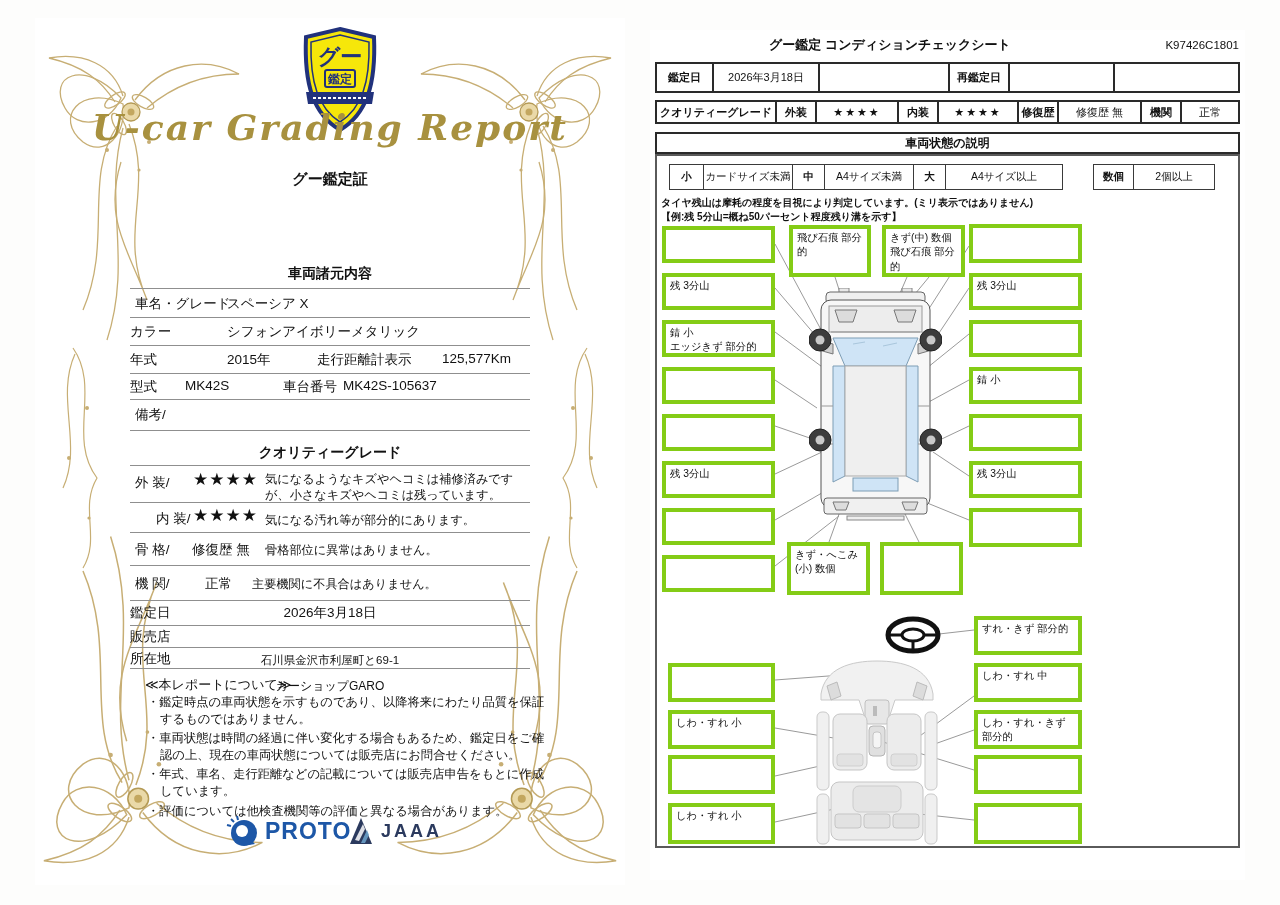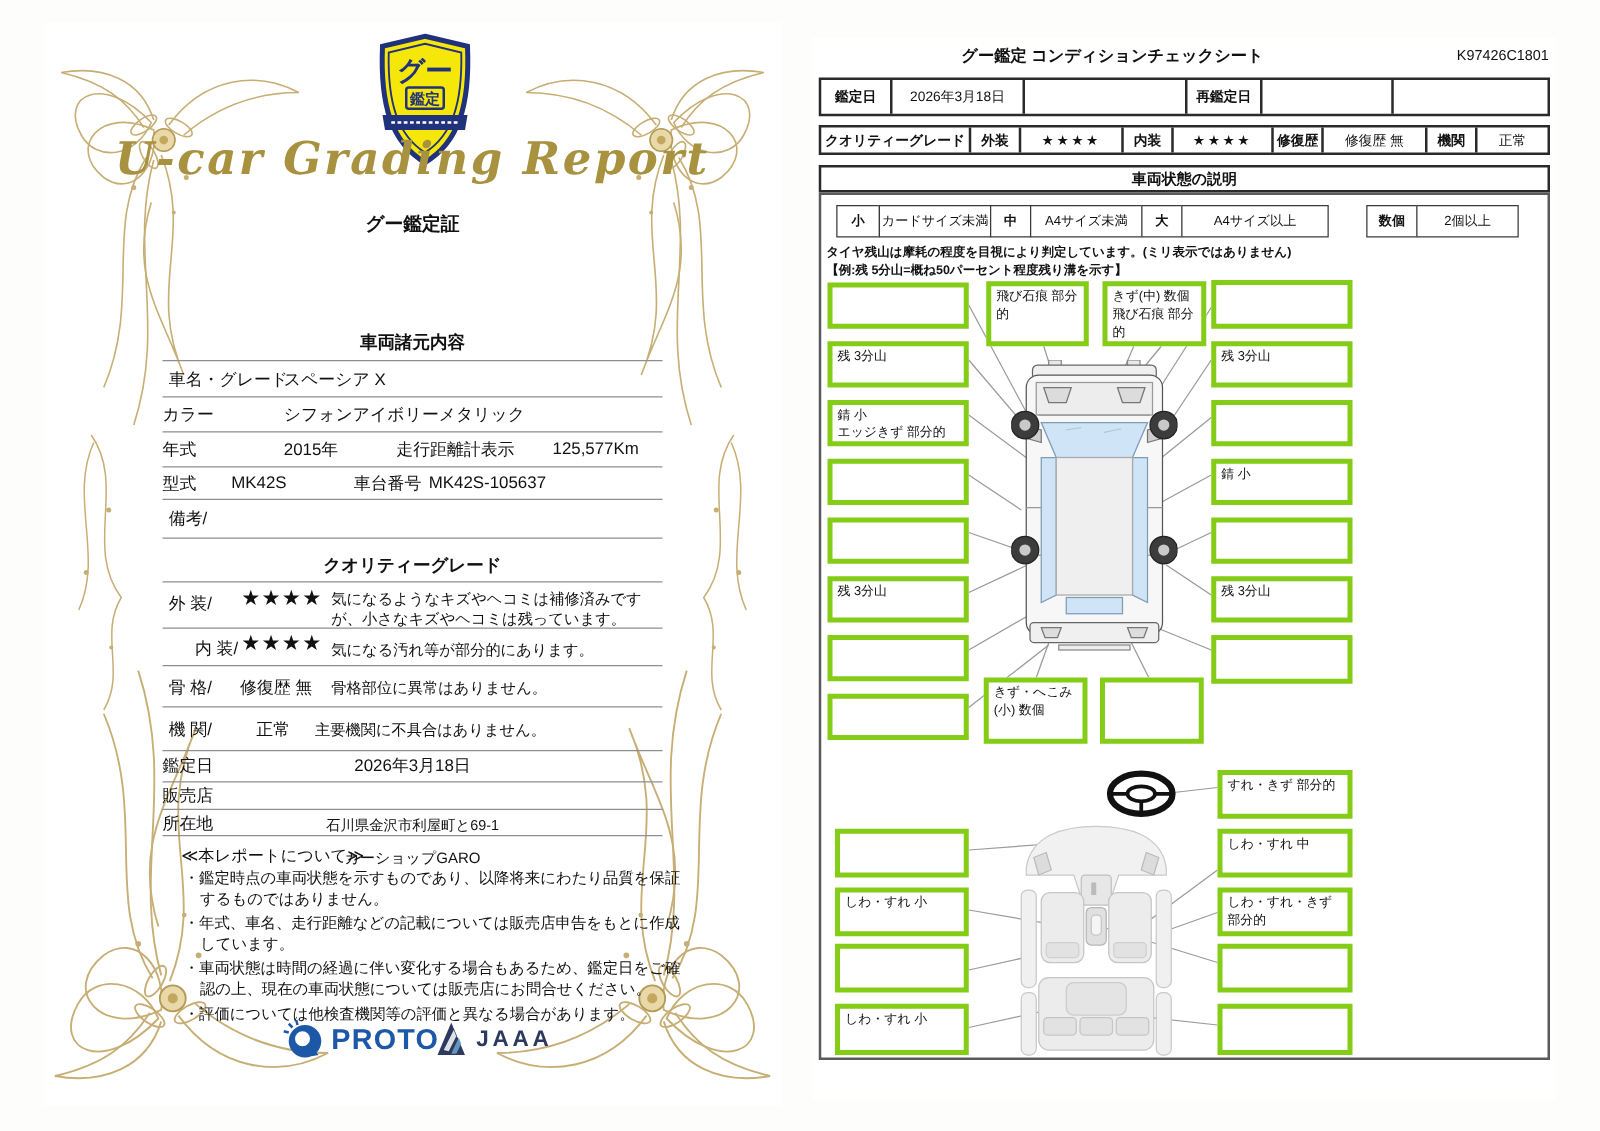--- a/index.html
+++ b/index.html
@@ -153,22 +153,22 @@
   <div class="abs lp-t" style="left:95px;top:586px;">鑑定日</div>
   <div class="abs lp-t" style="left:145px;top:586px;width:300px;text-align:center;">2026年3月18日</div>
   <div class="abs lp-t" style="left:95px;top:610px;">販売店</div>
   <div class="abs lp-small" style="left:145px;top:612px;width:300px;text-align:center;margin-top:48px;">カーショップGARO</div>
   <div class="abs lp-t" style="left:95px;top:632px;">所在地</div>
   <div class="abs" style="left:145px;top:635px;width:300px;text-align:center;font-size:11.5px;">石川県金沢市利屋町と69-1</div>
 
   <div class="abs" style="left:110px;top:658px;font-size:13px;">≪本レポートについて≫</div>
   <div id="about-list" class="abs">
     <div class="about-item">鑑定時点の車両状態を示すものであり、以降将来にわたり品質を保証するものではありません。</div>
+    <div class="about-item">車両状態は時間の経過に伴い変化する場合もあるため、鑑定日をご確認の上、現在の車両状態については販売店にお問合せください。</div>
     <div class="about-item">年式、車名、走行距離などの記載については販売店申告をもとに作成しています。</div>
-    <div class="about-item">車両状態は時間の経過に伴い変化する場合もあるため、鑑定日をご確認の上、現在の車両状態については販売店にお問合せください。</div>
     <div class="about-item">評価については他検査機関等の評価と異なる場合があります。</div>
   </div>
 
   <div class="abs" style="left:190px;top:796px;display:flex;align-items:center;gap:6px;">
     <svg width="34" height="34" viewBox="0 0 34 34">
       <line x1="6" y1="5" x2="9" y2="8" stroke="#1d57a7" stroke-width="2"></line>
       <line x1="12" y1="2" x2="13" y2="6" stroke="#1d57a7" stroke-width="2"></line>
       <line x1="2" y1="11" x2="6" y2="12" stroke="#1d57a7" stroke-width="2"></line>
       <circle cx="19" cy="19" r="13" fill="#1d57a7"></circle>
       <circle cx="17" cy="17" r="6" fill="#fff"></circle>

